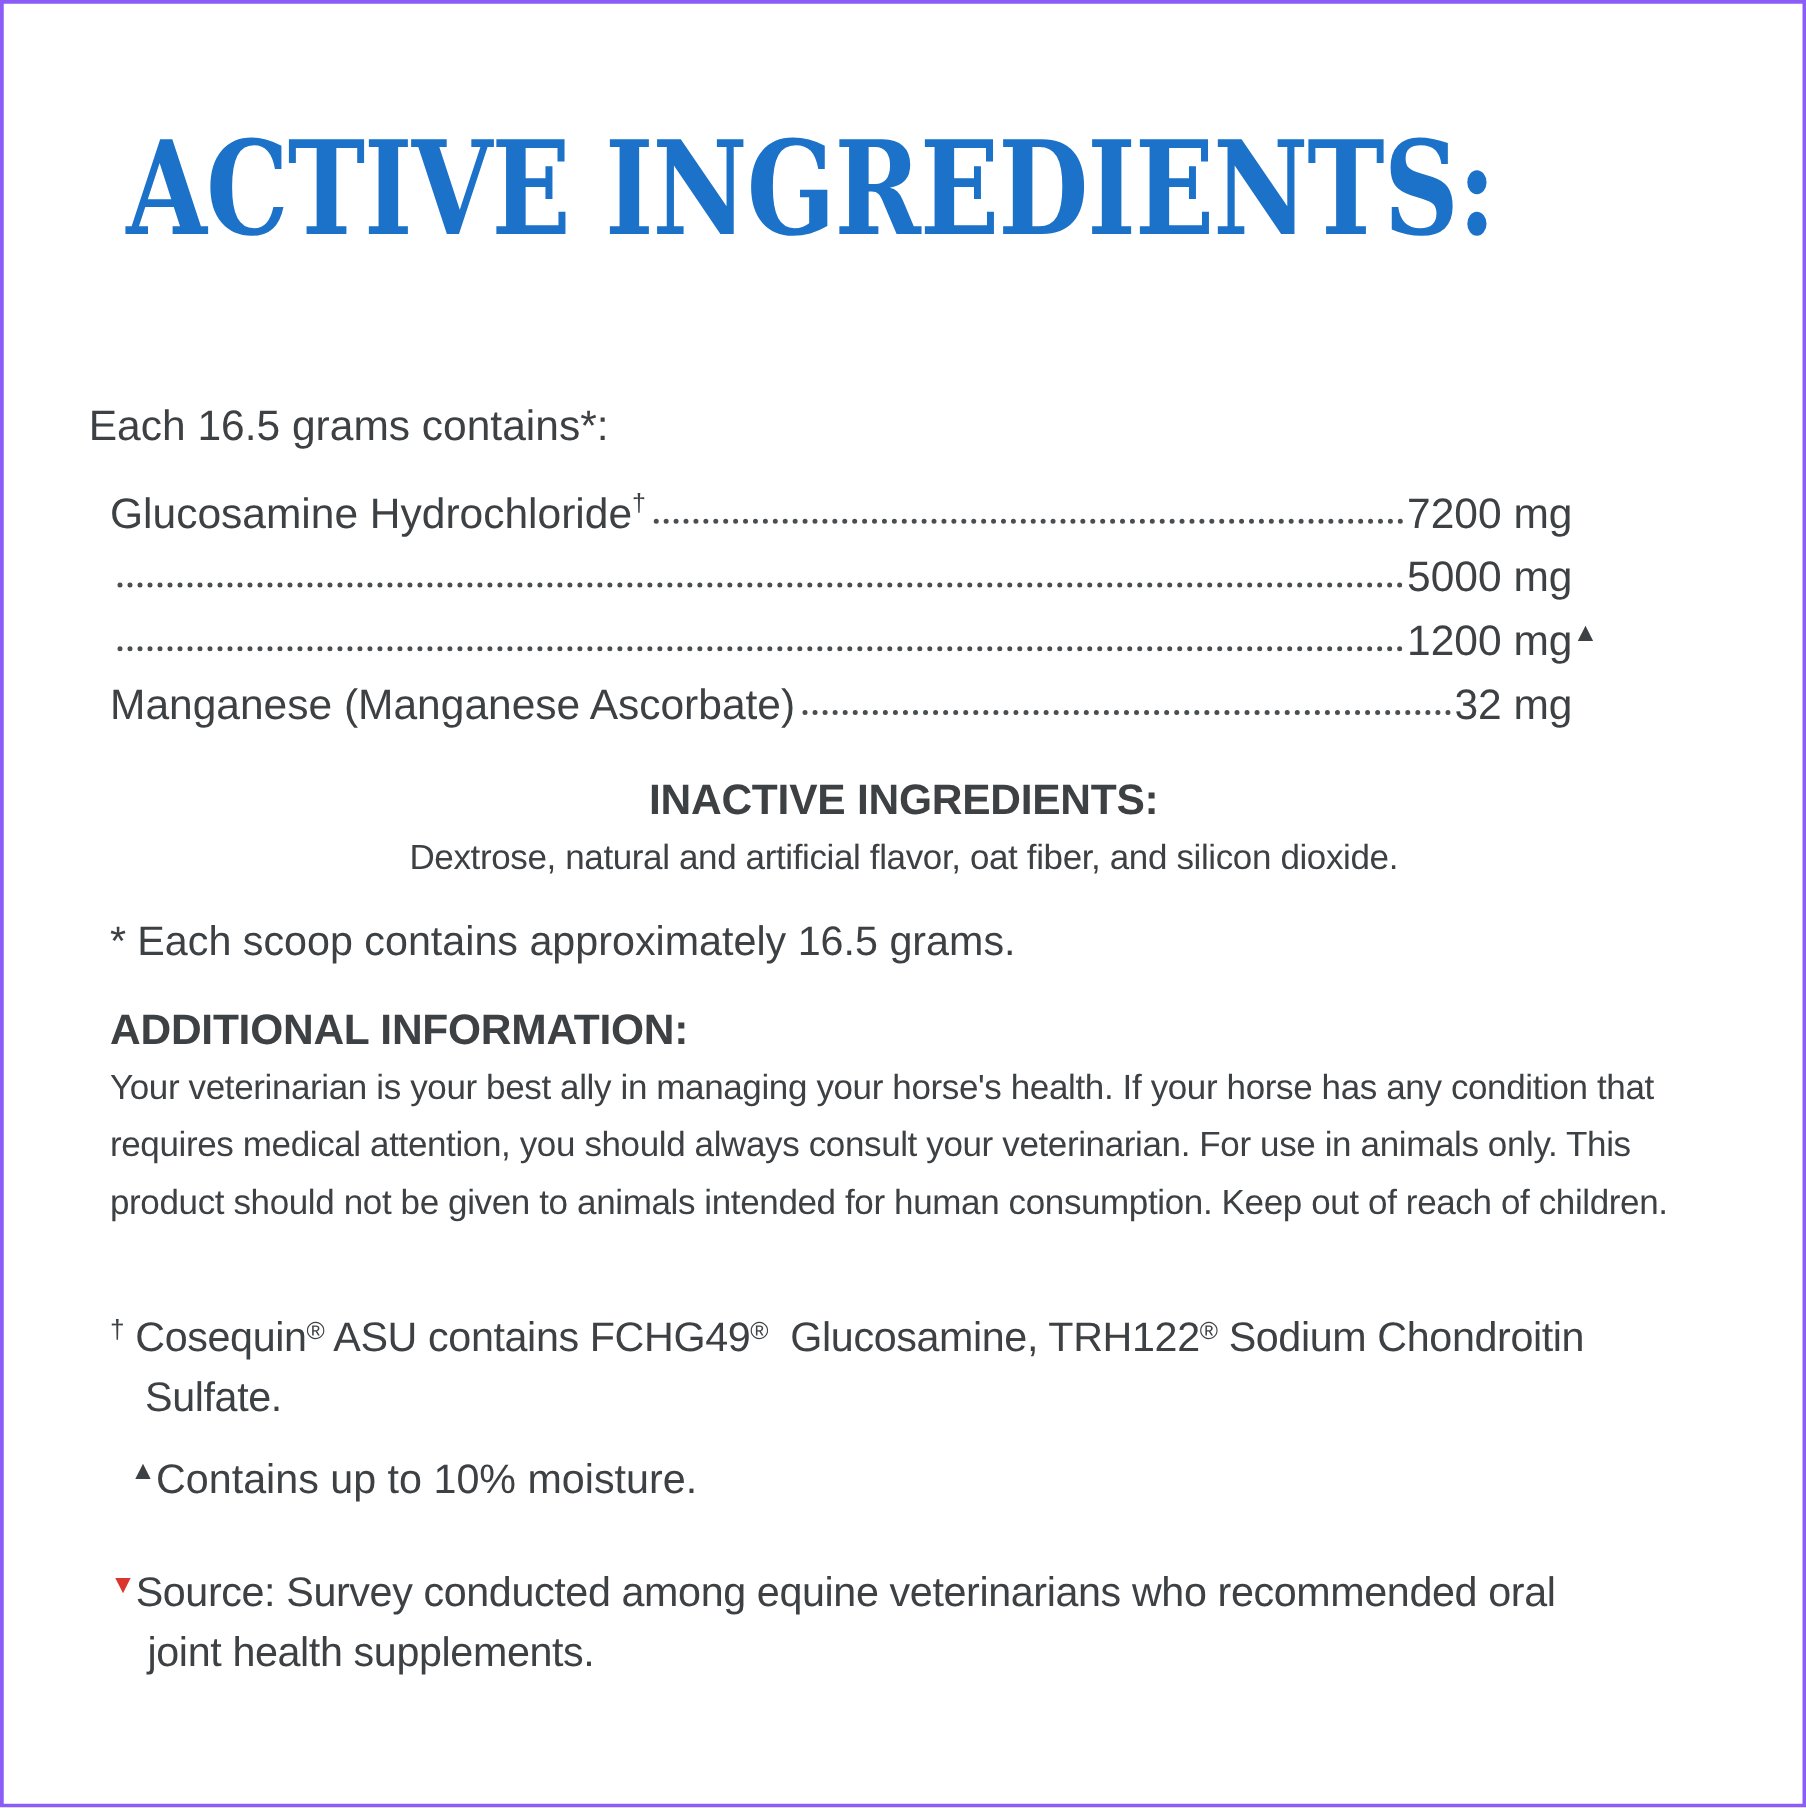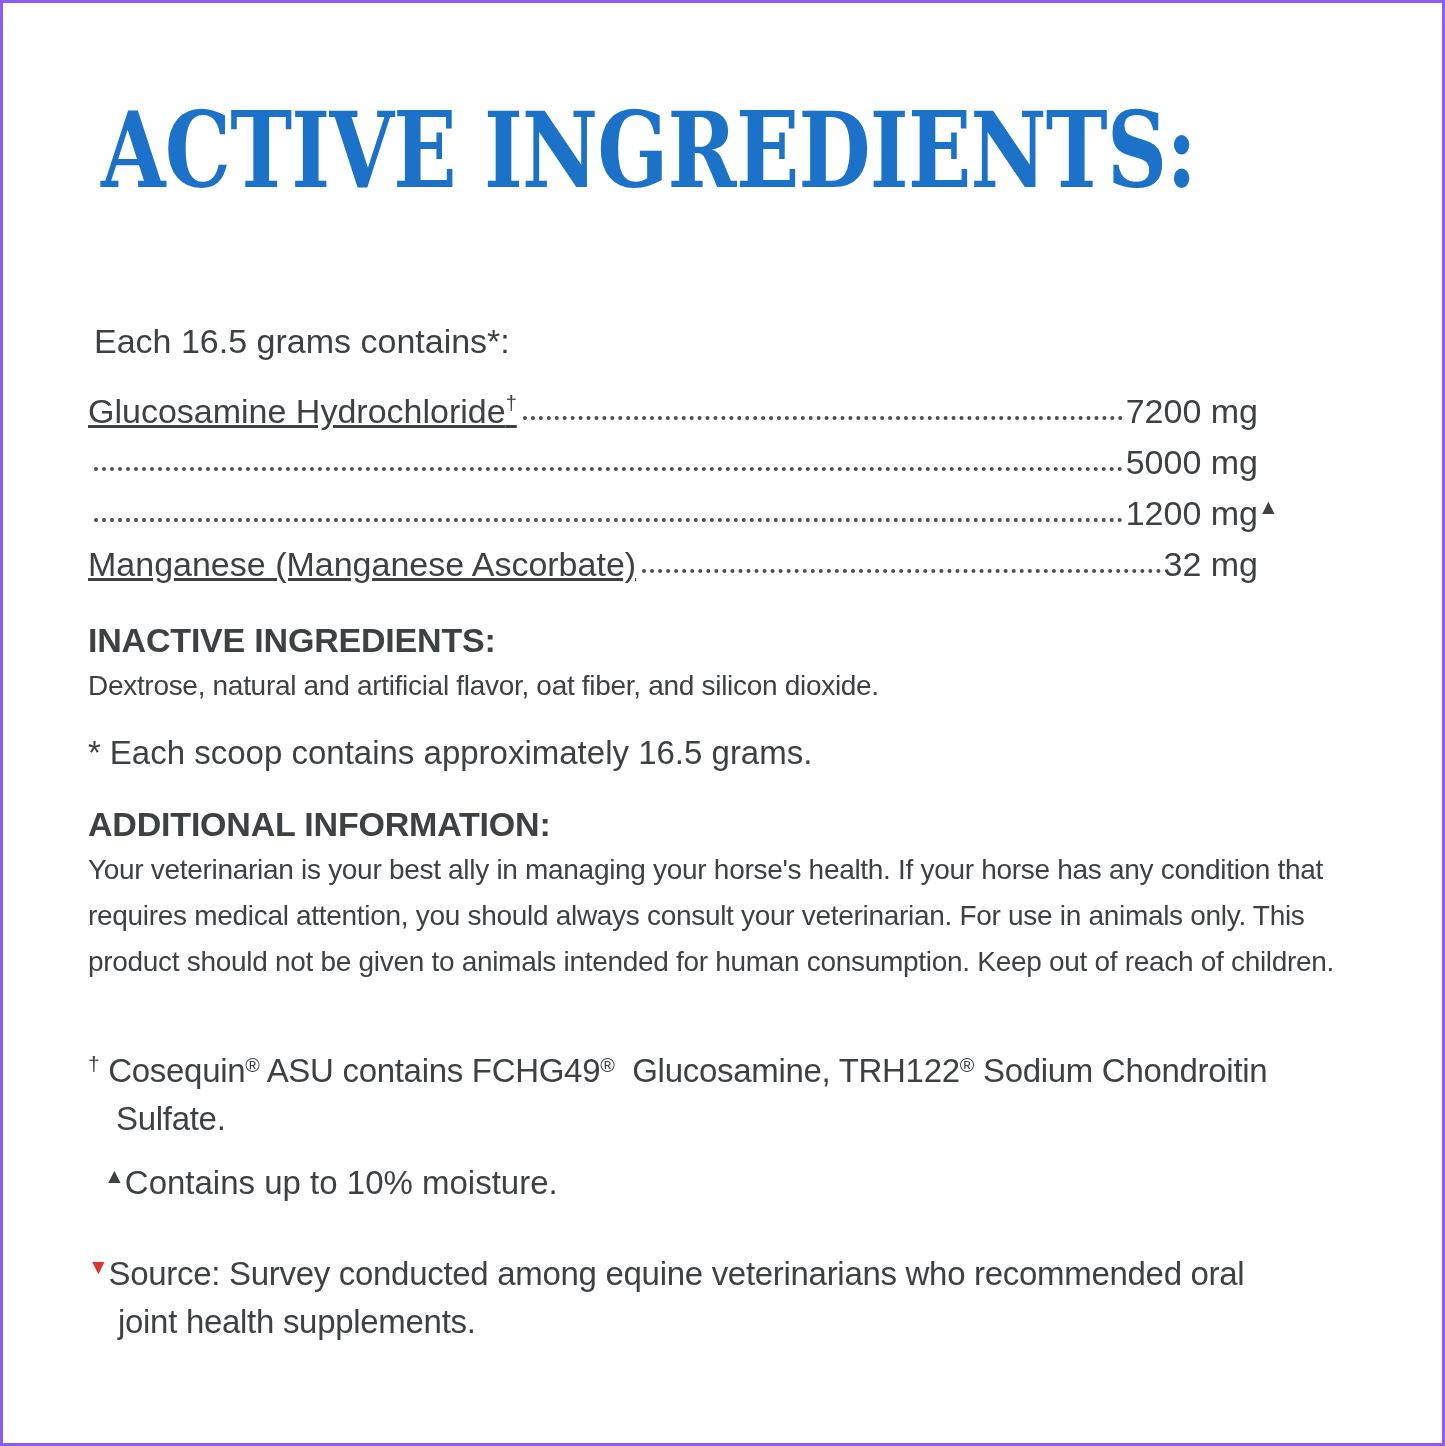--- a/index.html
+++ b/index.html
@@ -20,42 +20,42 @@
     font-weight:bold;
     font-size:104px;
     line-height:1;
     color:#1b72c8;
     letter-spacing:-1px;
     white-space:nowrap;
     transform:scaleX(0.80);
     transform-origin:left center;
   }
   .serving {
-    position:absolute; top:315px; left:91px;
+    position:absolute; top:315px; left:68px;
     margin:0; font-size:34px; line-height:46px;
   }
   .ing-table { position:absolute; top:383px; left:85px; width:1170px; }
   .ing-row { display:flex; align-items:baseline; height:51px; line-height:51px; font-size:34px; }
-  .ing-name { white-space:nowrap;text-decoration:underline; }
+  .ing-name { white-space:nowrap; }
   .dag { font-size:20px; vertical-align:13px; line-height:0; }
   .dots {
     flex:1;
     min-width:30px;
     border-bottom:4px dotted #4a4e51;
     position:relative; top:-3px;
     margin:0 3px 0 6px;
   }
   .ing-amount { white-space:nowrap; }
   .tri-overflow {
     display:inline-block; width:0; overflow:visible;
     font-size:21px; vertical-align:11px; line-height:0;
   }
   .heading { margin:0; font-size:34px; line-height:46px; font-weight:bold; letter-spacing:-0.2px; }
   .body-text { margin:0; font-size:28px; line-height:46px; letter-spacing:-0.3px; }
-  .inactive-block { position:absolute; top:614px; left:85px; width:1270px; }
+  .inactive-block { position:absolute; top:614px; left:85px; width:1270px;text-align:center; }
   .scoop-note { position:absolute; top:727px; left:85px; margin:0; font-size:33px; line-height:46px; }
   .scoop-note .ast { margin-right:9px; }
   .additional-block { position:absolute; top:798px; left:85px; width:1272px; }
   .dagger-note {
     position:absolute; top:1038px; left:85px; width:1245px;
     margin:0; font-size:33px; line-height:48px; letter-spacing:-0.3px;
     padding-left:28px; text-indent:-28px;
     white-space:pre-wrap;
   }
   .reg { font-size:0.6em; vertical-align:10px; }

